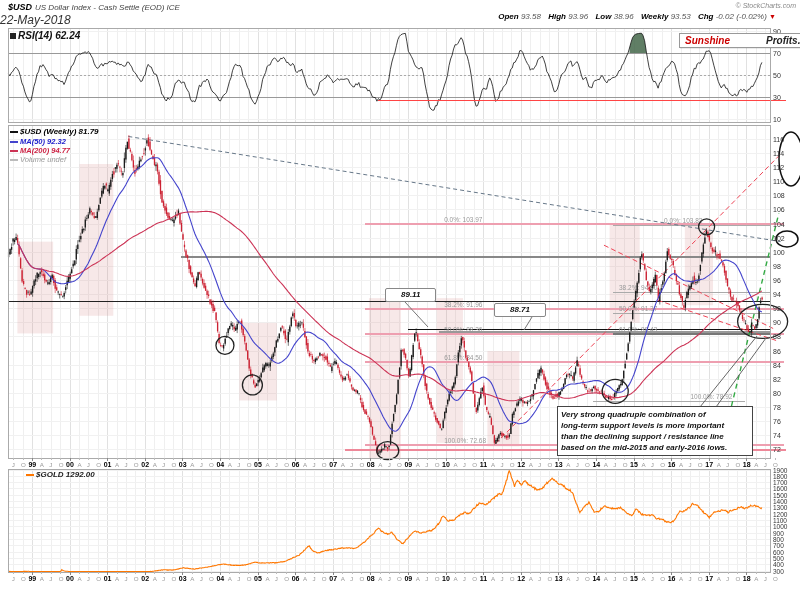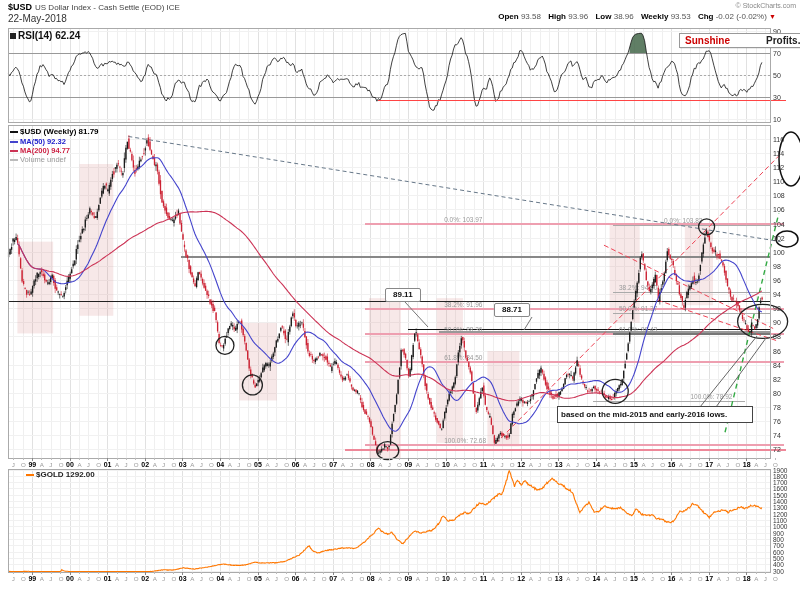--- a/index.html
+++ b/index.html
@@ -1,41 +1,41 @@
 <!DOCTYPE html>
 <html><head>
 <meta charset="utf-8">
 <style>
   html,body{margin:0;padding:0;background:#fff;}
   .stage{position:relative;width:800px;height:591px;background:#fff;overflow:hidden;
          font-family:"Liberation Sans", sans-serif; -webkit-font-smoothing:antialiased;}
-  .ov{position:absolute;white-space:nowrap;}
+  .ov{position:absolute;white-space:nowrap;font-style:italic;}
   .title-row{left:8px;top:2px;font-size:8px;color:#444;}
   .sym{font-weight:bold;color:#000;font-size:9px;margin-right:3px;}
   .copyright{right:4px;top:2px;font-size:7px;color:#888;}
-  .date-row{left:8px;top:13px;font-size:10px;color:#333;}
+  .date-row{left:0;top:13px;font-size:12px;color:#333;}
   .quote-row{right:24px;top:12px;font-size:8px;color:#555;}
   .quote-row b{color:#000;margin-left:5px;}
   .chg-arrow{color:#cc0000;font-size:7px;}
   .brand{left:679px;top:33px;border:1px solid #999;background:#fff;padding:1px 5px 1px 5px;
          font-size:10px;font-weight:bold;box-shadow:1px 1px 0 rgba(0,0,0,0.08);}
   .brand .p1{color:#cc0000;}
   .brand .p2{color:#222;padding-left:36px;}
   .rsi-legend{left:10px;top:30px;font-size:10px;color:#111;font-weight:bold;}
   .mini-icon{display:inline-block;width:6px;height:6px;background:#222;margin-right:2px;}
   .leg1{left:10px;top:127px;font-size:8px;color:#000;font-weight:bold;}
   .leg2{left:10px;top:137px;font-size:7.5px;color:#2222cc;font-weight:bold;}
   .leg3{left:10px;top:146px;font-size:7.5px;color:#cc2244;font-weight:bold;}
   .leg4{left:10px;top:155px;font-size:7.5px;color:#999;}
   .dash{display:inline-block;width:8px;height:2px;vertical-align:middle;margin-right:2px;}
   .gold-legend{left:26px;top:470px;font-size:8px;color:#222;font-weight:bold;}
   .note-box{left:557px;top:406px;width:188px;border:1px solid #444;background:#fff;
             font-size:8px;font-weight:bold;color:#111;line-height:11px;padding:2px 3px;z-index:5;}
   .callout{border:1px solid #888;background:#fff;border-radius:2px;font-size:8px;font-weight:bold;
-           color:#111;padding:0 7px;line-height:12px;z-index:4;}
+           color:#111;padding:0 15px;line-height:12px;z-index:4;}
   .co1{left:385px;top:288px;}
   .co2{left:494px;top:303px;}
   svg{position:absolute;left:0;top:0;}
 </style>
 </head>
 <body>
 
 <div class="stage">
 
   <svg id="cv" width="800" height="591">
@@ -807,19 +807,22 @@
   </div>
   <div class="ov leg4">
     <span class="dash" style="background:#bbb;"></span><span>Volume undef</span>
   </div>
 
   <div class="ov gold-legend">
     <span class="dash" style="background:#ff7700;"></span><span>$GOLD 1292.00</span>
   </div>
 
   <div class="ov note-box">
+    <div>Very strong quadruple combination of</div>
+    <div>long-term support levels is more important</div>
+    <div>than the declining support / resistance line</div>
     <div>based on the mid-2015 and early-2016 lows.</div>
   </div>
 
   <div class="ov callout co1">89.11</div>
   <div class="ov callout co2">88.71</div>
 
 </div>
 
 </body></html>

